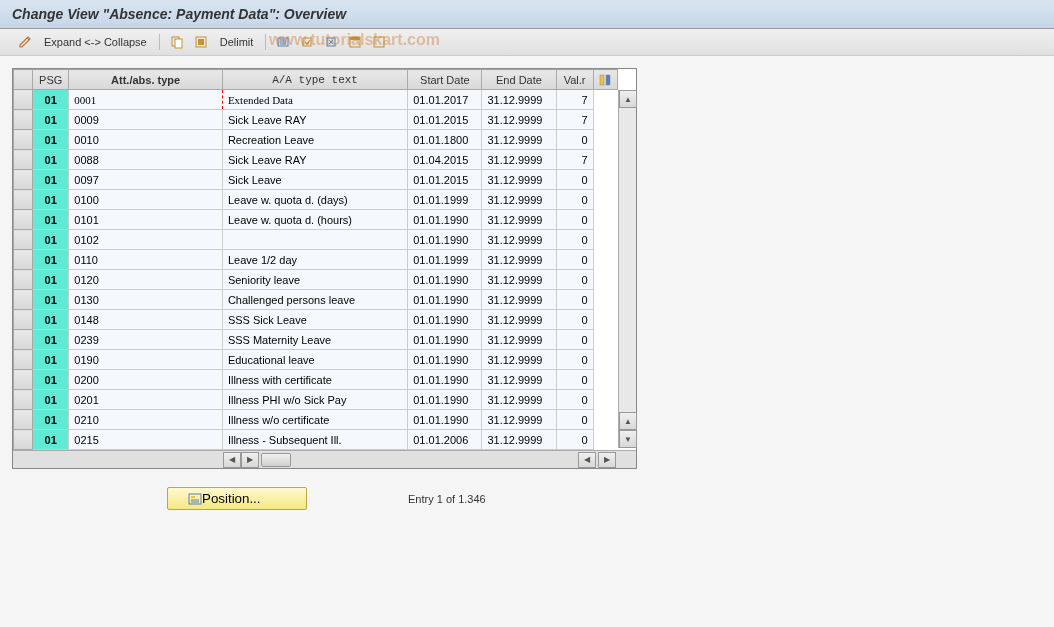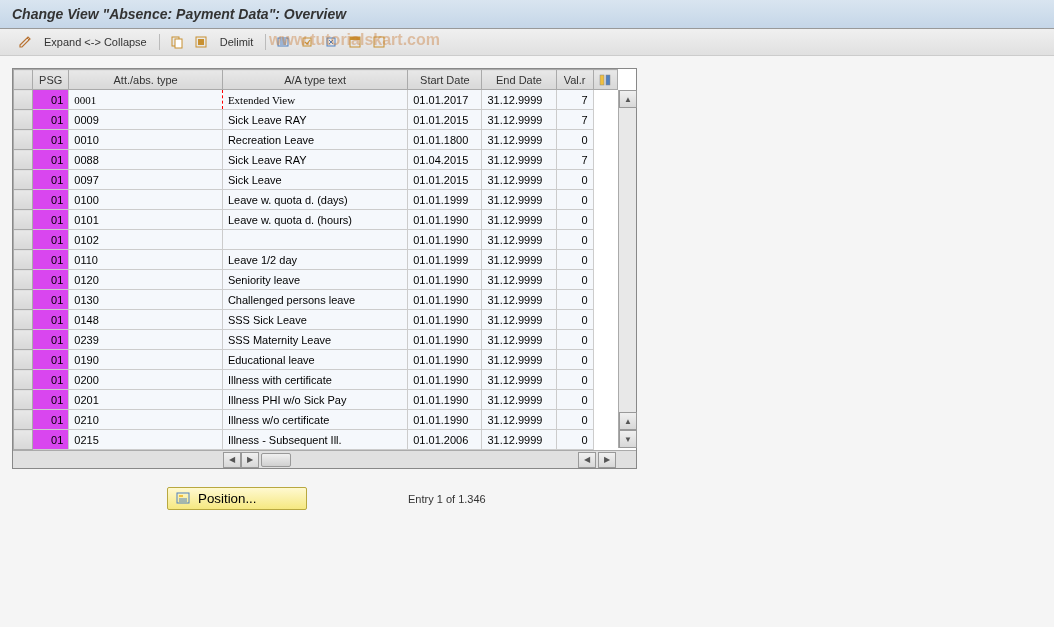--- a/index.html
+++ b/index.html
@@ -93,23 +93,24 @@
       padding: 2px 5px;
       height: 20px;
       background: #f5f8fc;
     }
     .data-table td.row-selector {
       background: linear-gradient(to bottom, #e8e8e8, #d8d8d8);
       width: 18px;
       border: 1px solid #aaa;
     }
     .data-table td.psg-cell {
-      text-align: right;
+      text-align: center;
       width: 30px;
-      background: #d946ef;
+      background: #5eead4;
+      font-weight: bold;
     }
     .data-table td.type-cell {
       width: 145px;
       position: relative;
     }
     .data-table td.text-cell {
       width: 175px;
       position: relative;
     }
     .data-table td.date-cell {
@@ -120,23 +121,25 @@
       width: 35px;
     }
     .data-table th.selector-header {
       width: 18px;
     }
     .data-table th.psg-header {
       width: 30px;
     }
     .data-table th.type-header {
       width: 145px;
+      font-weight: bold;
     }
     .data-table th.text-header {
       width: 175px;
+      font-family: Liberation Mono, monospace;
     }
     .data-table th.startdate-header {
       width: 70px;
     }
     .data-table th.enddate-header {
       width: 70px;
     }
     .data-table th.val-header {
       width: 35px;
     }
@@ -209,24 +212,24 @@
     }
     .footer-row {
       margin-top: 18px;
       display: flex;
       align-items: center;
     }
     .position-btn {
       margin-left: 155px;
       background: linear-gradient(to bottom, #fff9d0, #f5e880);
       border: 1px solid #b8a840;
-      padding: 3px 8px;
-      display: flex;
-      align-items: flex-start;
-      gap: 8px;
+      padding: 3px 20px;
+      display: flex;
+      align-items: flex-end;
+      gap: 0;
       cursor: pointer;
       border-radius: 2px;
       width: 140px;
       justify-content: flex-start;
     }
     .position-btn-icon {
       width: 14px;
       height: 14px;
       display: inline-block;
     }
@@ -321,21 +324,21 @@
                 <rect x="7" y="1" width="4" height="10" fill="#5080c0" stroke="#888" stroke-width="0.5"></rect>
               </svg>
           </th>
         </tr>
       </thead>
       <tbody id="table-body">
       <tr>
             <td class="row-selector"></td>
             <td class="psg-cell">01</td>
             <td class="type-cell highlighted-cell">0001</td>
-            <td class="text-cell highlighted-cell">Extended View</td>
+            <td class="text-cell highlighted-cell">Extended Data</td>
             <td class="date-cell">01.01.2017</td>
             <td class="date-cell">31.12.9999</td>
             <td class="val-cell">7</td>
           </tr>
           <tr>
             <td class="row-selector"></td>
             <td class="psg-cell">01</td>
             <td class="type-cell">0009</td>
             <td class="text-cell">Sick Leave RAY</td>
             <td class="date-cell">01.01.2015</td>

